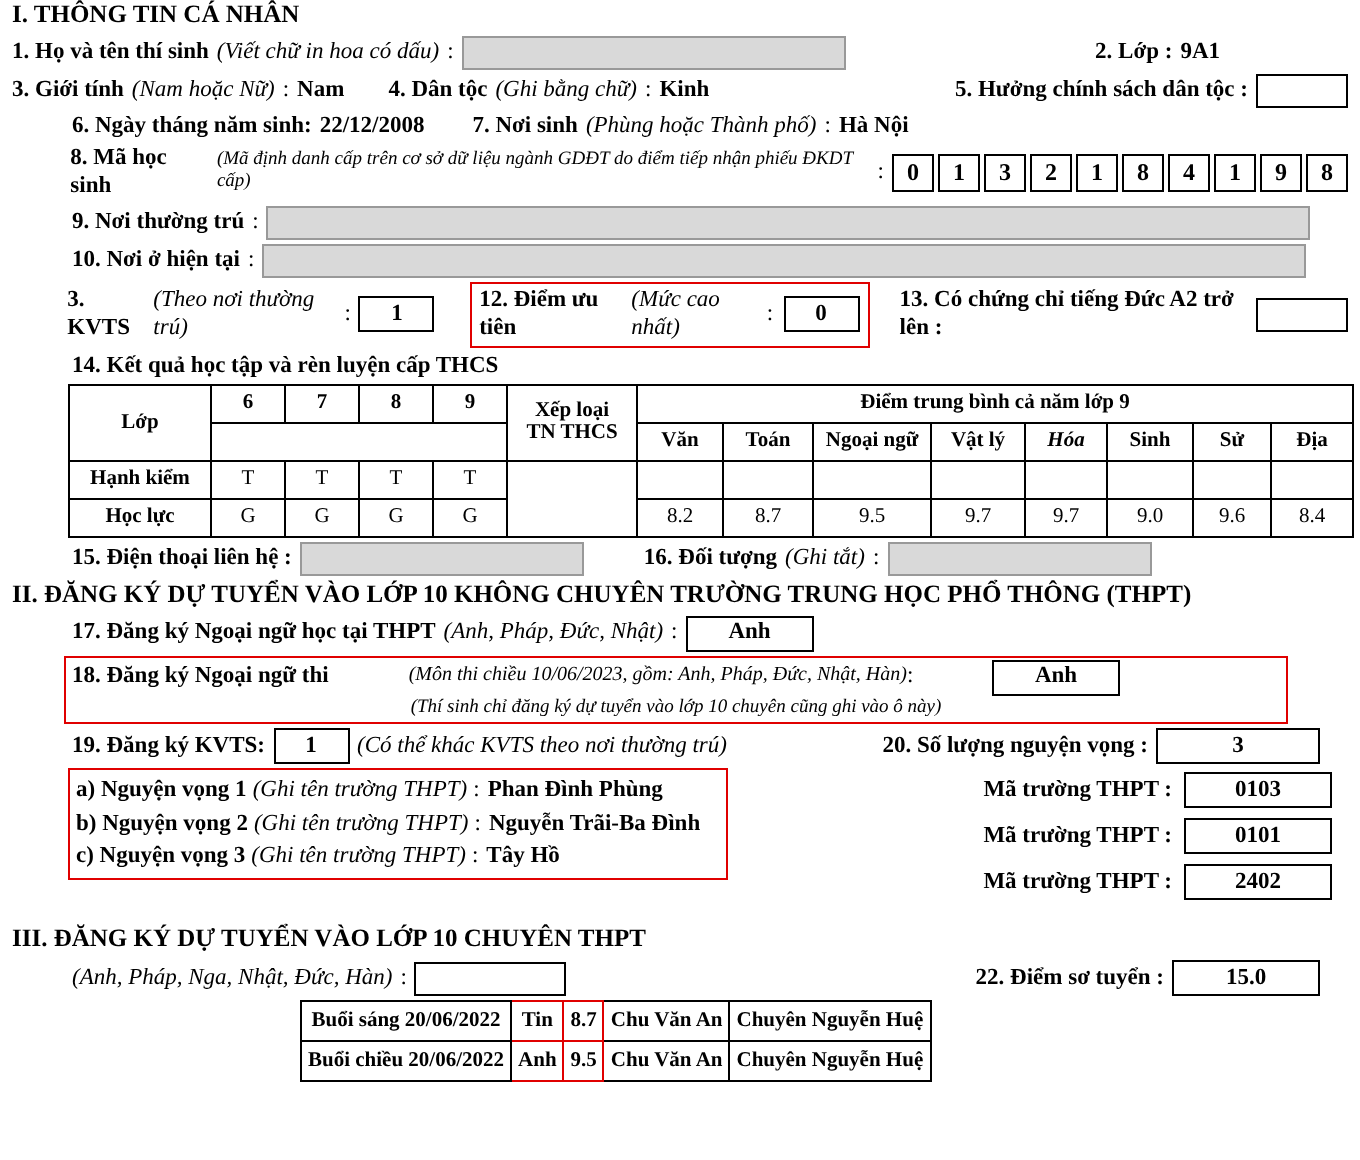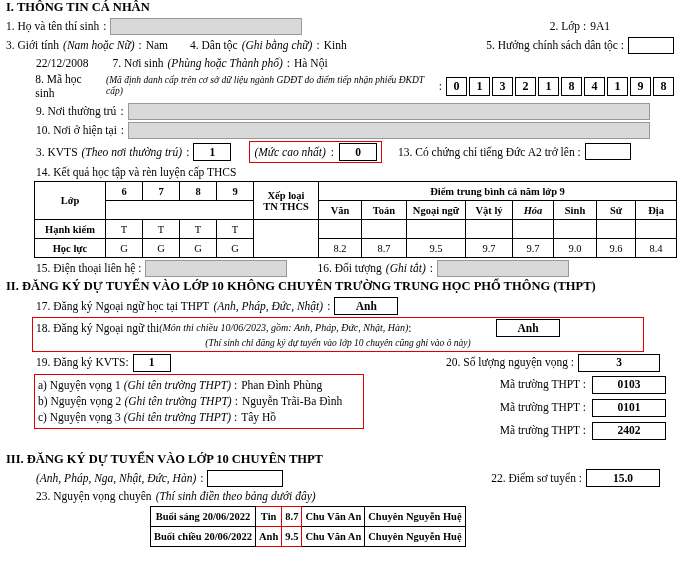--- a/index.html
+++ b/index.html
@@ -6,21 +6,21 @@
   body{
     width:680px;height:580px;
     background:#ffffff;
     font-family:"Liberation Serif", serif;
     font-size:11.5px;
     color:#000;
     overflow:hidden;
   }
   .page{position:relative;width:680px;height:580px;padding:0;}
   .row{padding:0 6px;line-height:1.25;}
-  b{font-weight:normal;}
+  b{font-weight:bold;}
   .it{font-style:italic;}
   .sec{font-weight:bold;font-size:12.5px;}
   .line{display:flex;align-items:center;gap:4px;margin:2px 0 2px 0;}
   .blank{
     display:inline-block;border:1px solid #000;height:15px;min-width:44px;
     vertical-align:middle;
   }
   .box{
     display:inline-flex;align-items:center;justify-content:center;
     border:1px solid #000;height:16px;min-width:26px;padding:0 5px;
@@ -50,20 +50,21 @@
 </head>
 <body>
 
 <div class="page">
 
   <div class="row">
     <div class="sec">I. THÔNG TIN CÁ NHÂN</div>
 
     <div class="line">
       <b>1. Họ và tên thí sinh</b>
+      <span class="it">(Viết chữ in hoa có dấu)</span>
       <span>:</span>
       <span class="blank graybar" style="width:190px;"></span>
       <span style="flex:1"></span>
       <b>2. Lớp :</b>
       <b>9A1</b>
       <span style="width:60px"></span>
     </div>
 
     <div class="line">
       <b>3. Giới tính</b>
@@ -75,20 +76,21 @@
       <span class="it">(Ghi bằng chữ)</span>
       <span>:</span>
       <b>Kinh</b>
       <span style="flex:1"></span>
       <b>5. Hưởng chính sách dân tộc :</b>
       <span class="blank" style="width:34px;"></span>
     </div>
 
     <div class="line">
       <span style="width:26px"></span>
+      <b>6. Ngày tháng năm sinh:</b>
       <b>22/12/2008</b>
       <span style="width:16px"></span>
       <b>7. Nơi sinh</b>
       <span class="it">(Phùng hoặc Thành phố)</span>
       <span>:</span>
       <b>Hà Nội</b>
       <span style="flex:1"></span>
       <span style="width:96px"></span>
     </div>
 
@@ -126,20 +128,21 @@
     </div>
 
     <div class="line">
       <span style="width:26px"></span>
       <b>3. KVTS</b>
       <span class="it">(Theo nơi thường trú)</span>
       <span>:</span>
       <span class="box">1</span>
       <span style="width:10px"></span>
       <span class="redbox">
+        <b>12. Điểm ưu tiên</b>
         <span class="it">(Mức cao nhất)</span>
         <span>:</span>
         <span class="box">0</span>
       </span>
       <span style="width:8px"></span>
       <b>13. Có chứng chỉ tiếng Đức A2 trở lên :</b>
       <span class="blank" style="width:30px;"></span>
     </div>
 
     <div class="line">
@@ -226,32 +229,33 @@
       <span style="width:26px"></span>
       <b>17. Đăng ký Ngoại ngữ học tại THPT</b>
       <span class="it">(Anh, Pháp, Đức, Nhật)</span>
       <span>:</span>
       <span class="box boxwide">Anh</span>
     </div>
 
     <div style="margin-left:26px;width:610px;" class="redline">
       <div class="flexrow" style="padding:1px 3px;">
         <b>18. Đăng ký Ngoại ngữ thi</b>
-        <span class="it" style="font-size:10px;">(Môn thi chiều 10/06/2023, gồm: Anh, Pháp, Đức, Nhật, Hàn)</span>
+        <span class="it" style="font-size:10px;margin-left:40px;">(Môn thi chiều 10/06/2023, gồm: Anh, Pháp, Đức, Nhật, Hàn)</span>
         <span>:</span>
         <span style="flex:1"></span>
         <span class="box boxwide" style="margin-right:80px;">Anh</span>
       </div>
       <div class="it" style="font-size:9.5px;text-align:center;padding-bottom:1px;">(Thí sinh chỉ đăng ký dự tuyển vào lớp 10 chuyên cũng ghi vào ô này)</div>
     </div>
 
     <div class="line" style="margin-top:2px;">
       <span style="width:26px"></span>
       <b>19. Đăng ký KVTS:</b>
       <span class="box">1</span>
+      <span class="it">(Có thể khác KVTS theo nơi thường trú)</span>
       <span style="flex:1"></span>
       <b>20. Số lượng nguyện vọng :</b>
       <span class="box" style="min-width:70px;">3</span>
       <span style="width:10px"></span>
     </div>
 
     <div style="position:relative;height:78px;">
       <div class="nv-block">
         <div class="nv-row">
           <b>a) Nguyện vọng 1</b>
@@ -295,25 +299,20 @@
       <span style="width:26px"></span>
       <span class="it">(Anh, Pháp, Nga, Nhật, Đức, Hàn)</span>
       <span>:</span>
       <span class="blank" style="width:74px;"></span>
       <span style="flex:1"></span>
       <b>22. Điểm sơ tuyển :</b>
       <span class="box" style="min-width:62px;">15.0</span>
       <span style="width:10px"></span>
     </div>
 
-    <div class="line">
-      <span style="width:26px"></span>
-      <b>23. Nguyện vọng chuyên</b>
-      <span class="it">(Thí sinh điền theo bảng dưới đây)</span>
-    </div>
   </div>
 
   <table class="tbl2">
     <tbody>
     <tr>
       <td class="hdr">Buổi sáng 20/06/2022</td>
       <td class="hdr redcell">Tin</td>
       <td class="hdr redcell">8.7</td>
       <td class="hdr">Chu Văn An</td>
       <td class="hdr">Chuyên Nguyễn Huệ</td>

